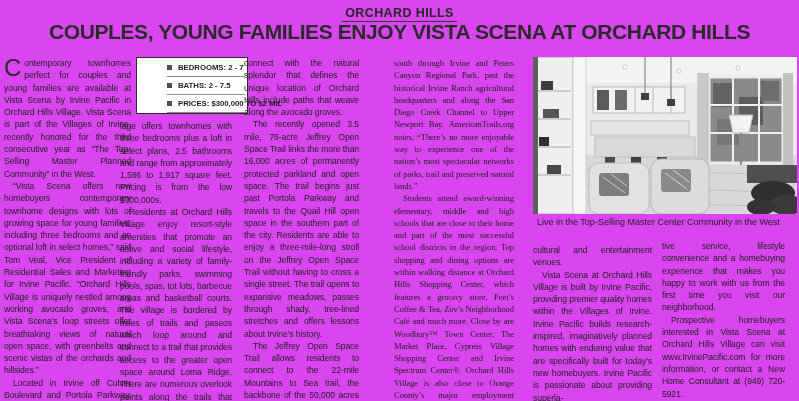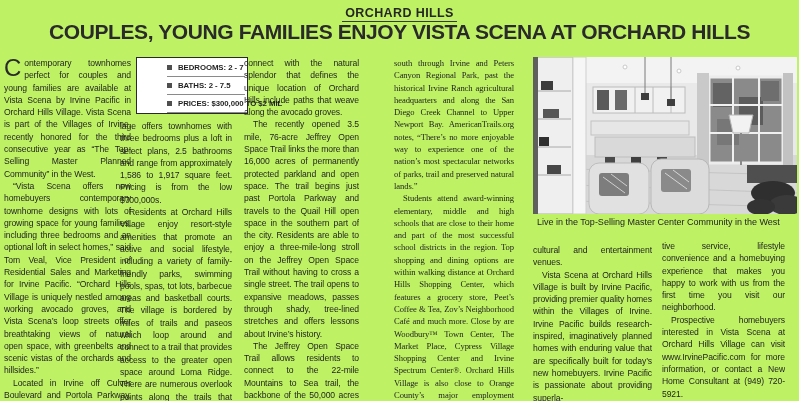--- a/index.html
+++ b/index.html
@@ -1,17 +1,17 @@
 <!DOCTYPE html>
 <html><head>
 <meta charset="utf-8">
 <style>
   html,body{margin:0;padding:0;background:#ffffff;}
   .page{
-    position:relative;width:799px;height:401px;background:#bef264;overflow:hidden;
+    position:relative;width:799px;height:401px;background:#d946ef;overflow:hidden;
     font-family:"Liberation Sans", sans-serif;color:#1f1f1f;
   }
   .kicker-row{position:absolute;top:3px;left:0;width:100%;text-align:center;}
   .kicker{
     display:inline-block;font-size:12.5px;font-weight:bold;letter-spacing:.4px;
     border-bottom:1.5px solid #3a3a3a;padding:0 3px 1px;color:#262626;
   }
   .headline{
     position:absolute;top:20px;left:0;width:100%;margin:0;text-align:center;
     font-size:21px;font-weight:bold;letter-spacing:-.4px;color:#2a2a2a;white-space:nowrap;

